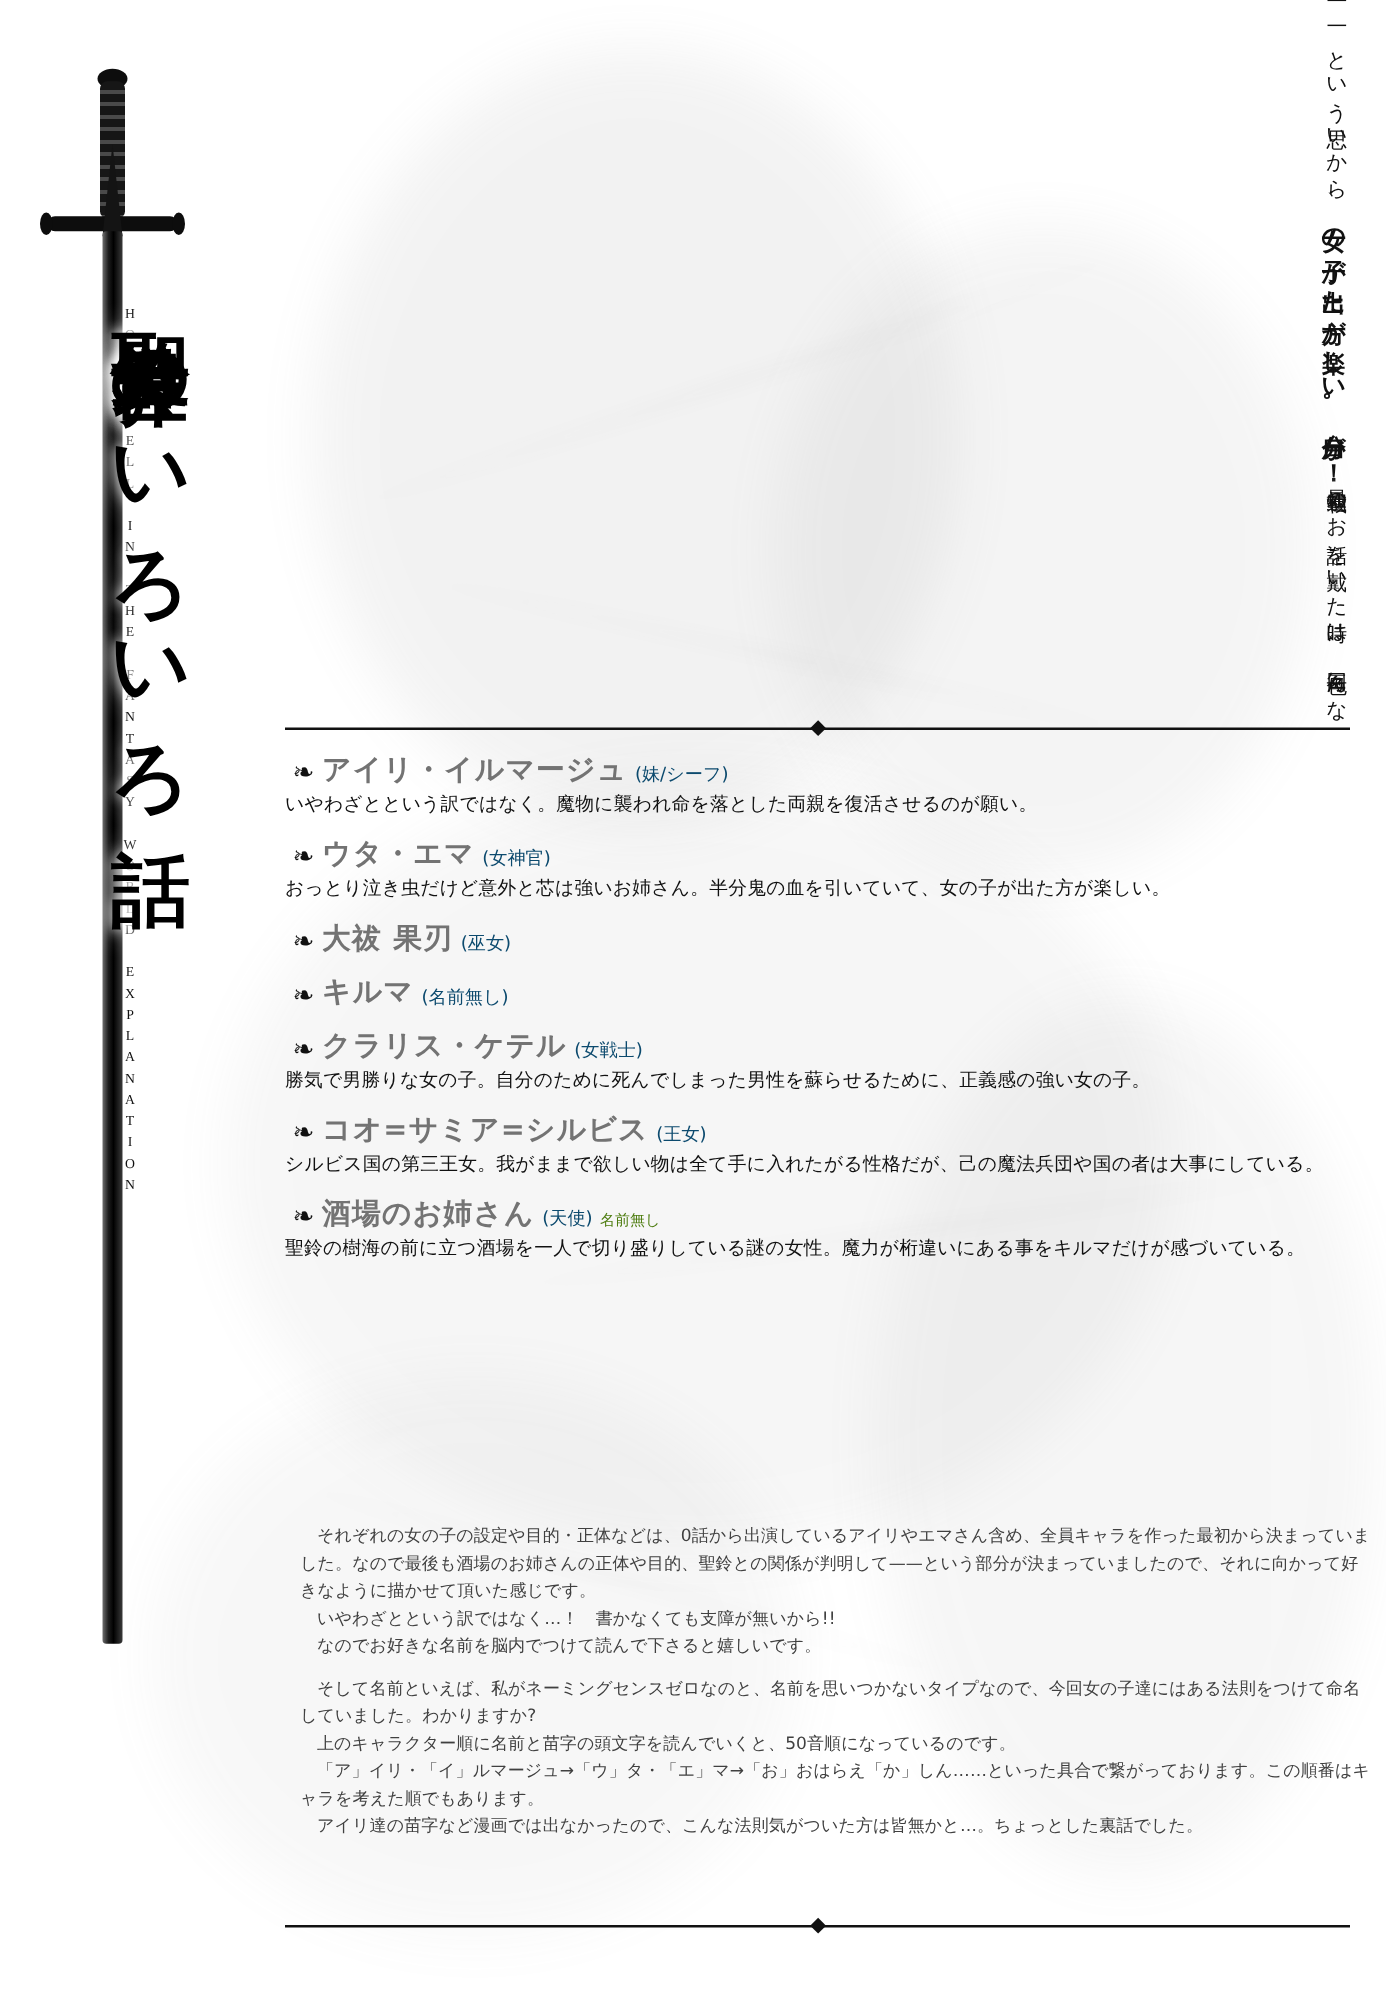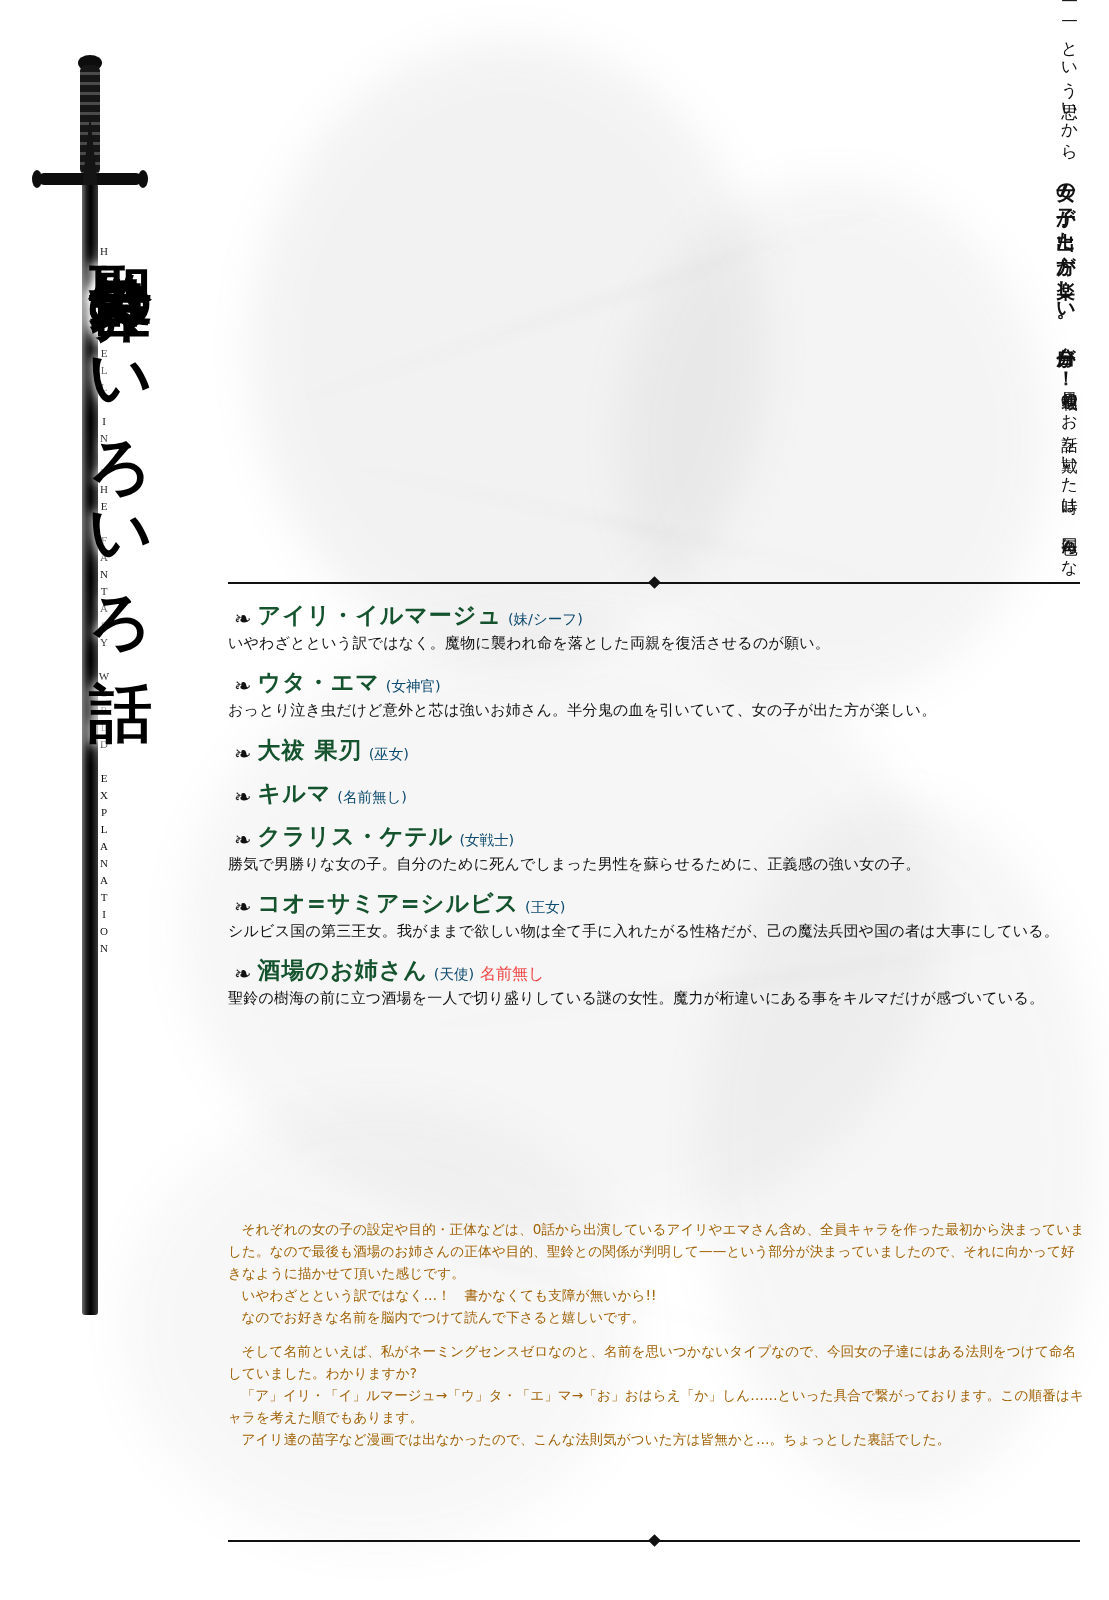--- a/index.html
+++ b/index.html
@@ -214,56 +214,56 @@
     font-size: 21px;
     line-height: 1;
     color: #111;
     transform: translateY(-2px);
   }
   .char-head .nm {
     font-family: "DejaVu Sans", sans-serif;
     font-weight: 700;
     font-size: 23px;
     letter-spacing: 1px;
-    color: #14532d;
+    color: #737373;
     white-space: nowrap;
   }
   .char-head .role {
     font-family: "DejaVu Sans", sans-serif;
     font-size: 14.5px;
     color: #0c4a6e;
     padding-bottom: 2px;
     white-space: nowrap;
   }
   .char-head .extra {
     font-family: "DejaVu Sans", sans-serif;
-    font-size: 16px;
-    color: #ef4444;
+    font-size: 12px;
+    color: #4d7c0f;
     padding-bottom: 1px;
     white-space: nowrap;
   }
   .char-desc {
     font-family: "DejaVu Sans", sans-serif;
     font-size: 15px;
     line-height: 1.55;
     color: #111;
     letter-spacing: .2px;
     padding-left: 0px;
   }
 
   
   #afterword {
     position: absolute;
-    left: 228px;
+    left: 240px;
     top: 1218px;
     width: 858px;
     font-family: "DejaVu Sans", sans-serif;
     font-size: 13.6px;
     line-height: 1.62;
-    color: #a16207;
+    color: #404040;
     letter-spacing: .1px;
   }
   #afterword p { margin: 0; text-indent: 1em; }
   #afterword .gap { height: 12px; }
 </style>
 </head>
 <body>
 
 <div id="bg-art">
   <div class="blob b1"></div>
@@ -357,20 +357,21 @@
       <div class="char-desc">聖鈴の樹海の前に立つ酒場を一人で切り盛りしている謎の女性。魔力が桁違いにある事をキルマだけが感づいている。</div>
     </div>
   </div>
 
 <div id="afterword">
     <p>それぞれの女の子の設定や目的・正体などは、0話から出演しているアイリやエマさん含め、全員キャラを作った最初から決まっていました。なので最後も酒場のお姉さんの正体や目的、聖鈴との関係が判明して——という部分が決まっていましたので、それに向かって好きなように描かせて頂いた感じです。</p>
     <p>いやわざとという訳ではなく…！　書かなくても支障が無いから!!</p>
     <p>なのでお好きな名前を脳内でつけて読んで下さると嬉しいです。</p>
     <div class="gap"></div>
     <p>そして名前といえば、私がネーミングセンスゼロなのと、名前を思いつかないタイプなので、今回女の子達にはある法則をつけて命名していました。わかりますか?</p>
+    <p>上のキャラクター順に名前と苗字の頭文字を読んでいくと、50音順になっているのです。</p>
     <p>「ア」イリ・「イ」ルマージュ→「ウ」タ・「エ」マ→「お」おはらえ「か」しん……といった具合で繋がっております。この順番はキャラを考えた順でもあります。</p>
     <p>アイリ達の苗字など漫画では出なかったので、こんな法則気がついた方は皆無かと…。ちょっとした裏話でした。</p>
   </div>
 
 <div class="rule" id="rule-bottom">
   <div class="line l-left"></div>
     <div class="dia"></div>
     <div class="line l-right"></div>
 </div>
 

